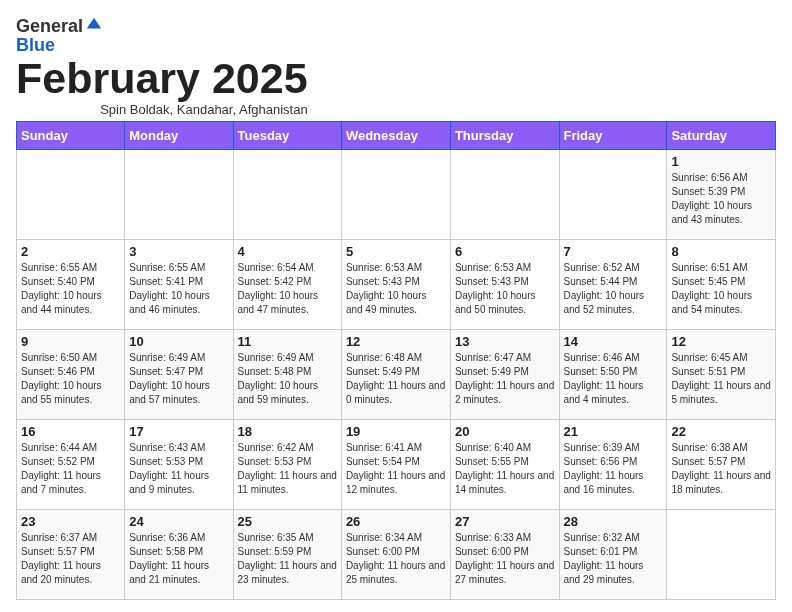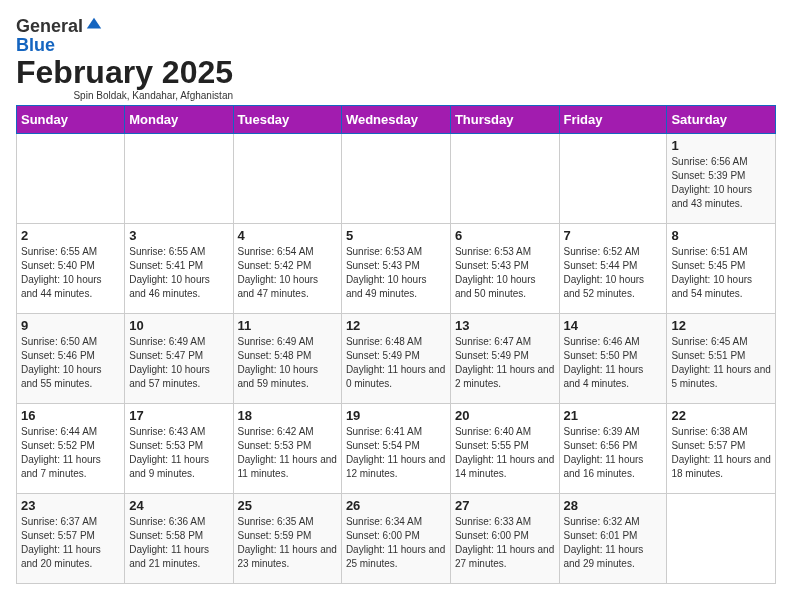--- a/index.html
+++ b/index.html
@@ -32,37 +32,37 @@
     .logo-icon {
       width: 18px;
       height: 18px;
       margin-left: 2px;
       margin-bottom: 2px;
     }
     .title-block {
       text-align: right;
     }
     .title-block h1 {
-      font-size: 32px;
+      font-size: 43px;
       font-weight: bold;
       color: #222;
       line-height: 1.1;
     }
     .title-block h2 {
-      font-size: 10px;
+      font-size: 13px;
       font-weight: normal;
       color: #333;
     }
     .calendar {
       width: 100%;
       border-collapse: collapse;
       font-size: 11px;
     }
     .calendar thead tr th {
-      background-color: #a21caf;
+      background-color: #8b5cf6;
       color: #fff;
       padding: 6px 4px;
       font-size: 13px;
       font-weight: bold;
       text-align: left;
       border: 1px solid #1565c0;
     }
     .calendar tbody tr td {
       border: 1px solid #ccc;
       vertical-align: top;

